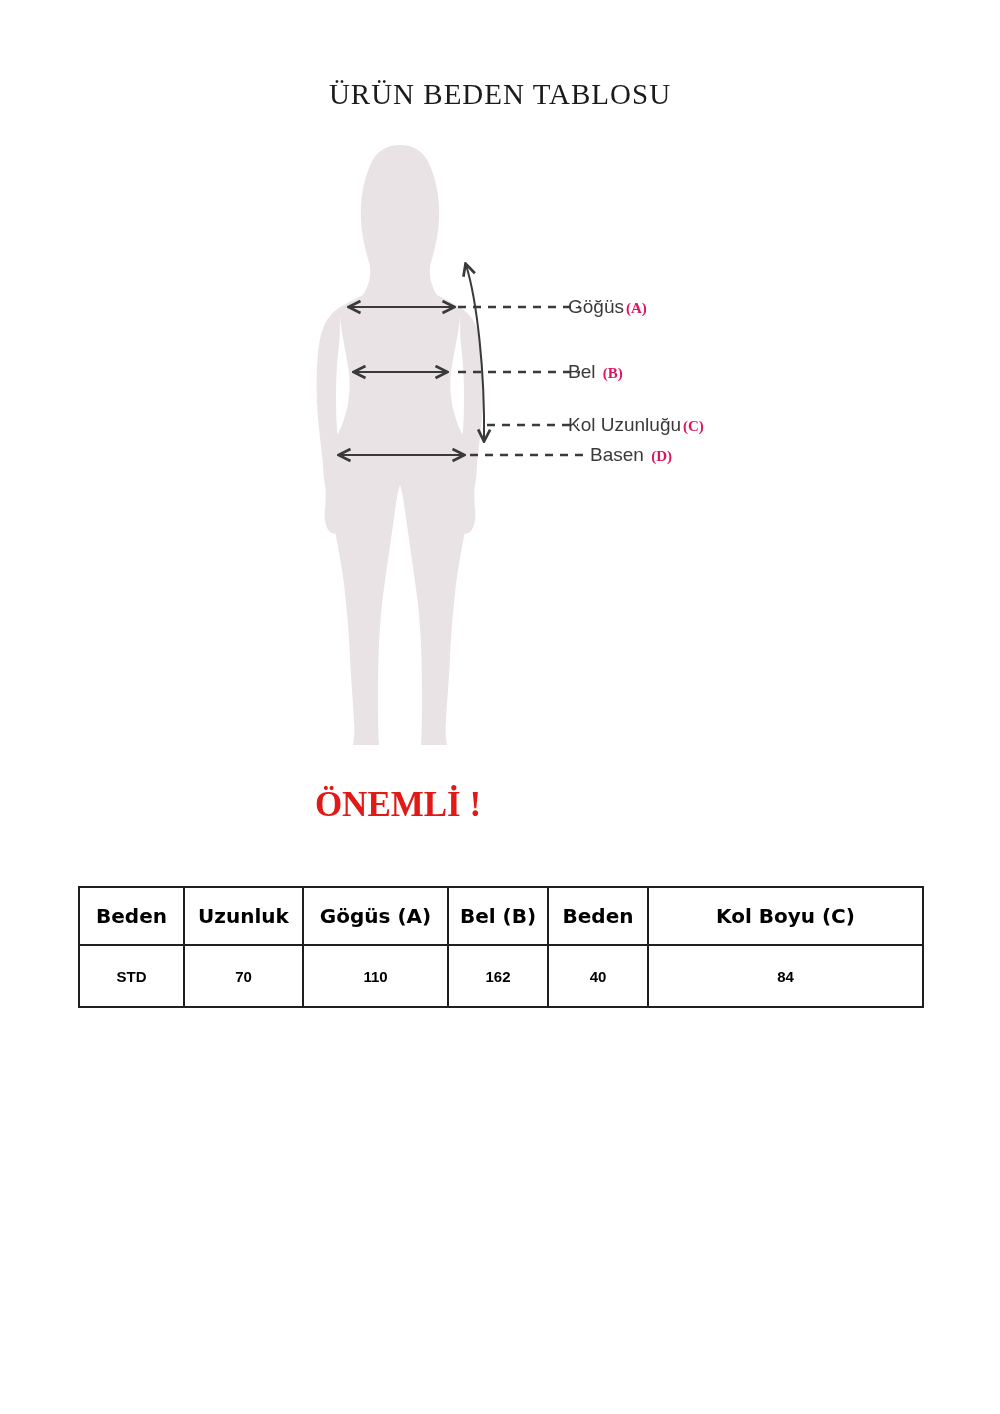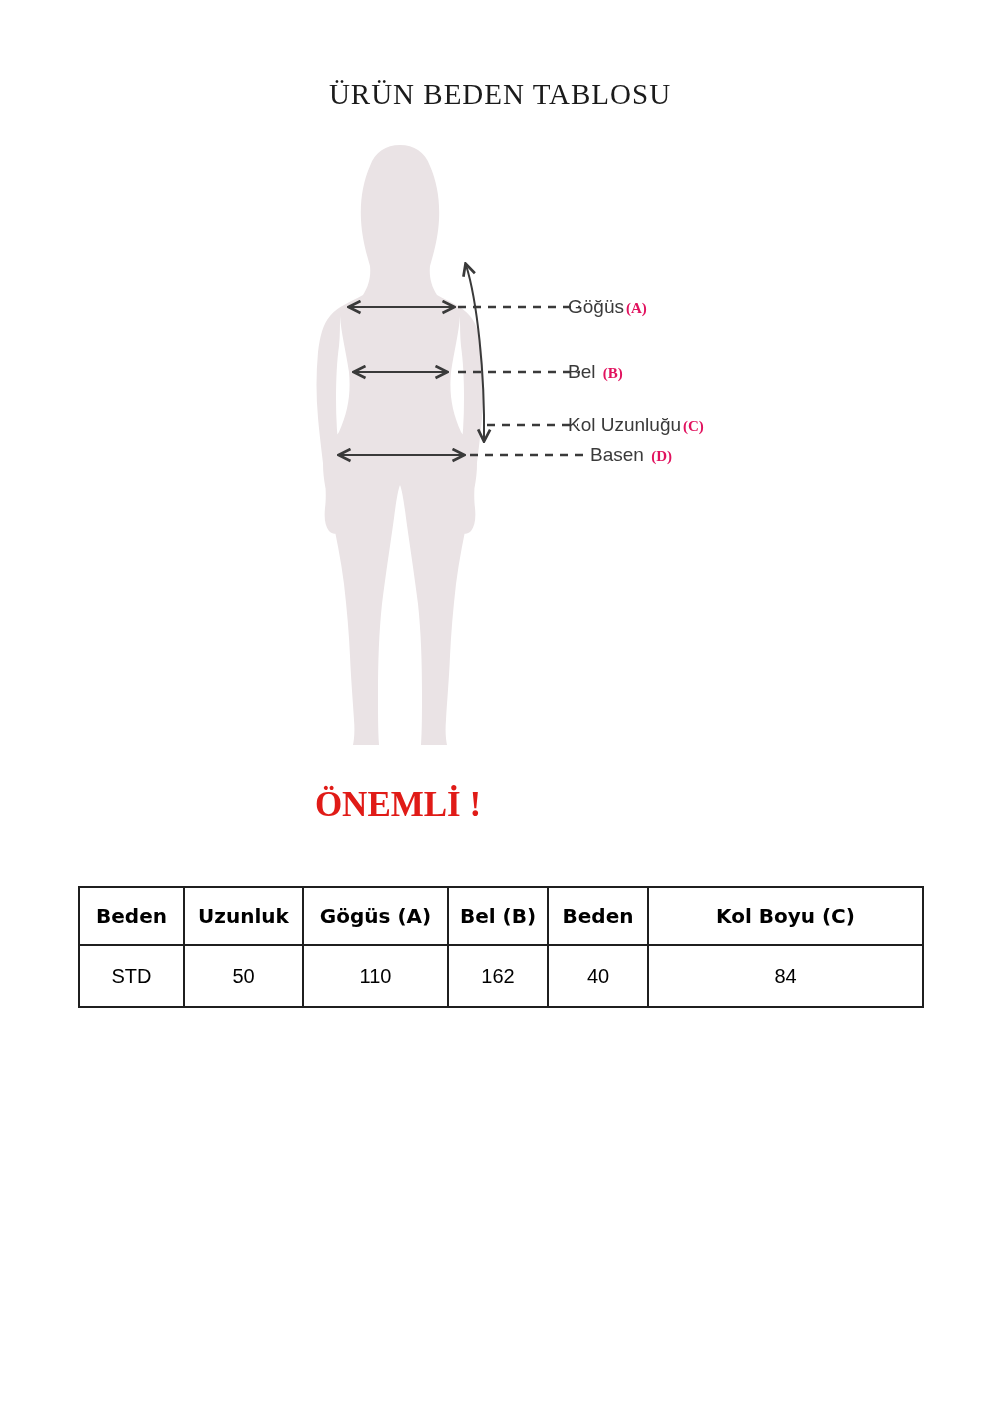--- a/index.html
+++ b/index.html
@@ -56,21 +56,21 @@
     color:#000000;
   }
   table.size-table th{
     height:54px;
     font-family:"DejaVu Sans", sans-serif;
     font-weight:bold;font-size:20px;
   }
   table.size-table td{
     height:58px;
     font-family:"Liberation Sans", sans-serif;
-    font-weight:400;font-size:20px;border-radius:26px;
+    font-weight:700;font-size:15px;border-radius:26px;
   }
 </style>
 </head>
 <body>
 
 <div class="page">
 
   <div class="page-title">ÜRÜN BEDEN TABLOSU</div>
 
   <svg class="diagram-svg" width="480" height="630" viewBox="0 0 480 630">
@@ -156,21 +156,21 @@
         <th>Uzunluk</th>
         <th>Gögüs (A)</th>
         <th>Bel (B)</th>
         <th>Beden</th>
         <th>Kol Boyu (C)</th>
       </tr>
     </thead>
     <tbody>
       <tr>
         <td>STD</td>
-        <td>50</td>
+        <td>70</td>
         <td>110</td>
         <td>162</td>
         <td>40</td>
         <td>84</td>
       </tr>
     </tbody>
   </table>
 
 </div>
 

